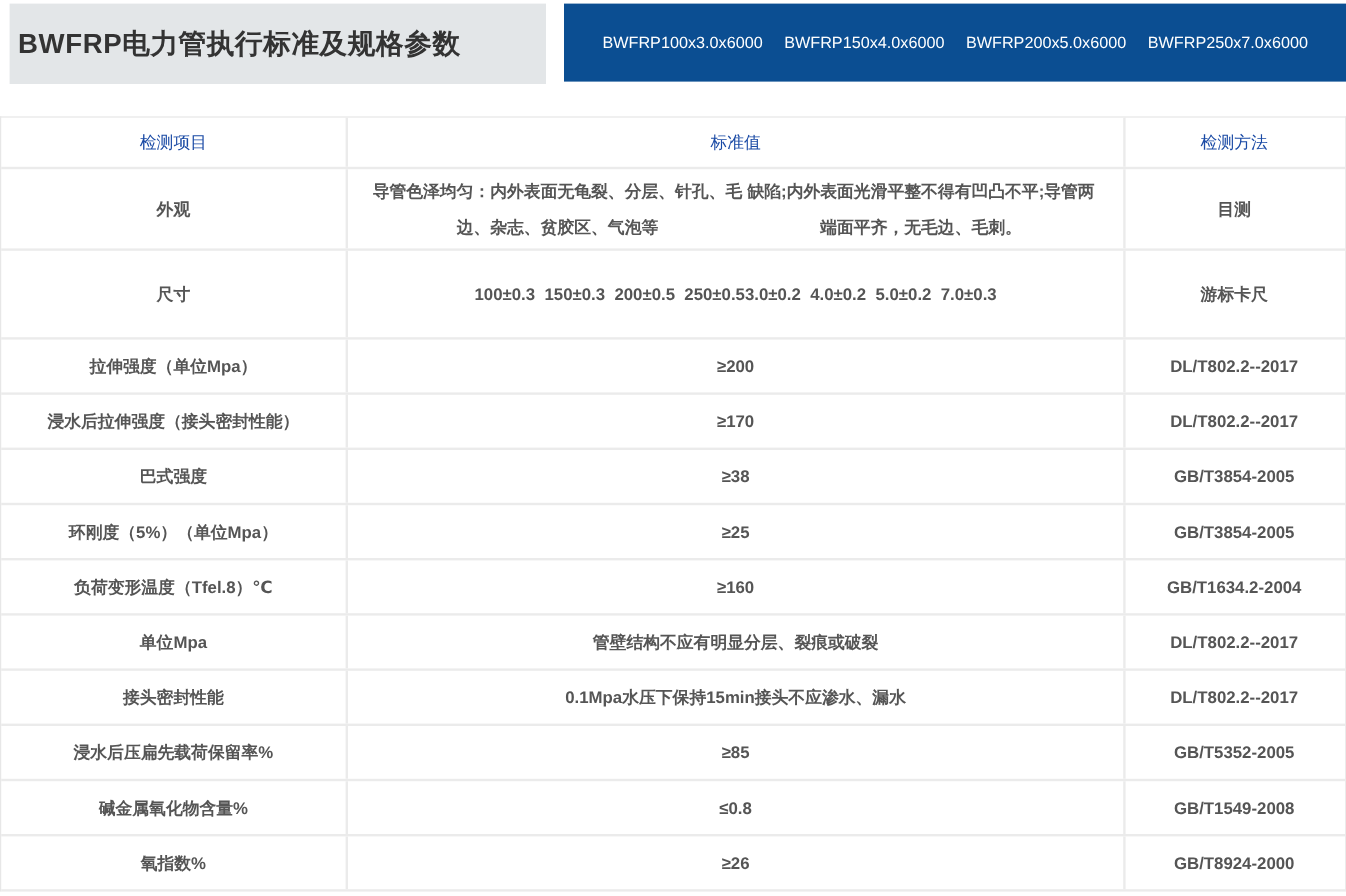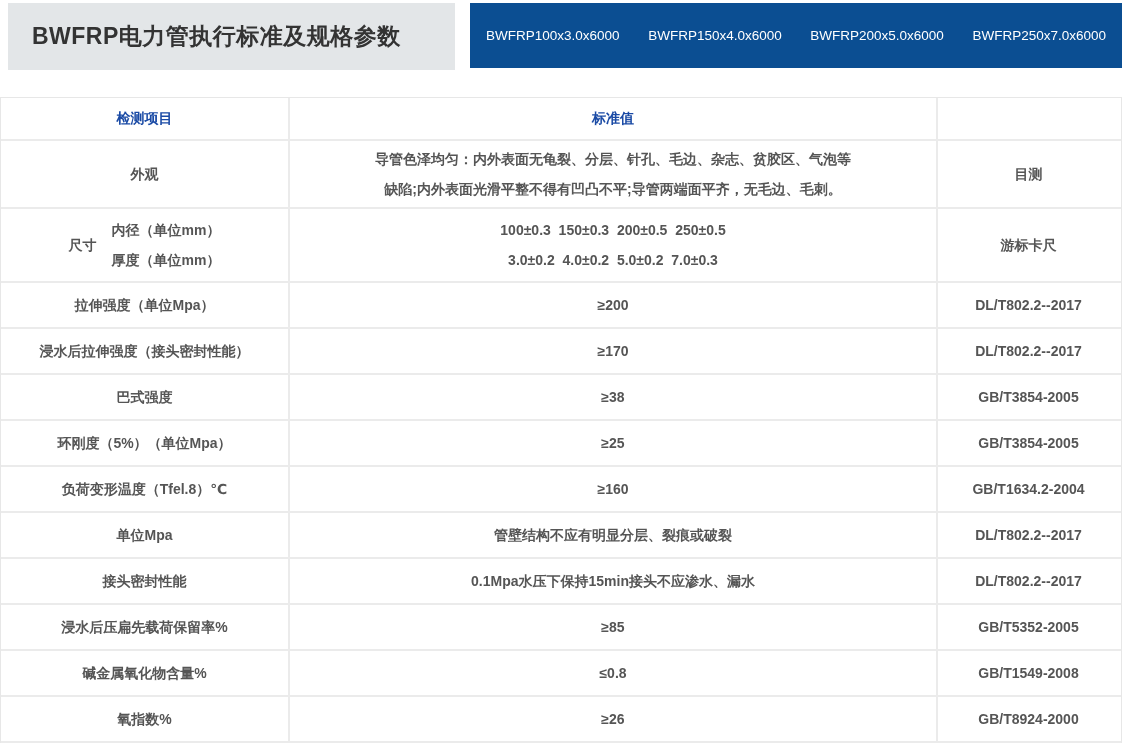--- a/index.html
+++ b/index.html
@@ -3,48 +3,48 @@
 <meta charset="utf-8">
 <style>
   * { margin:0; padding:0; box-sizing:border-box; }
   html,body { width:1122px; background:#ffffff; font-family:"Liberation Sans","DejaVu Sans",sans-serif; }
   body { width:1122px; height:747px; position:relative; overflow:hidden; }
 
   
   .topbar { position:absolute; top:3px; left:0; width:1122px; height:67px; display:flex; align-items:flex-start; }
   .title-box {
     margin-left:8px; width:447px; height:67px; background:#e3e6e8;
-    display:flex; align-items:center; padding-left:24px;
+    display:flex; align-items:center; padding-left:7px;
   }
   .title-box .title { font-size:23px; font-weight:bold; color:#333333; letter-spacing:0.5px; }
   .product-bar {
     margin-left:15px; width:652px; height:65px; background:#0b4e92;
-    display:flex; align-items:center; justify-content:space-between; padding:0 16px;
+    display:flex; align-items:center; justify-content:space-between; padding:0 32px;
   }
   .product-bar .product { color:#ffffff; font-size:13.5px; font-weight:normal; white-space:nowrap; cursor:pointer; }
 
   
   .spec-table {
     position:absolute; top:97px; left:0; width:1122px;
     border:1px solid #e7e7e7; border-bottom:none;
   }
   .tr { display:flex; width:100%; border-bottom:2px solid #ebebeb; }
   .td {
     display:flex; align-items:center; justify-content:center; text-align:center;
     font-size:14px; font-weight:bold; color:#555555; line-height:1.6;
   }
   .c1 { width:289px; border-right:2px solid #ebebeb; }
   .c2 { width:648px; border-right:2px solid #ebebeb; padding:0 20px; }
   .c3 { width:181px; }
   .h-header { height:43px; }
-  .h-header .td { color:#1a4aa5; font-weight:bold; }
+  .h-header .td { color:#1a4aa5; font-weight:normal; }
   .row-appearance { height:68px; }
   .row-size { height:74px; }
   .row-simple { height:46px; }
-  .multiline { flex-direction:column; justify-content:center; }
+  .multiline { flex-direction:row; justify-content:center; }
   .multiline div { line-height:30px; white-space:pre-wrap; }
   .size-group { display:flex; align-items:center; gap:15px; }
   .size-sub { text-align:left; }
   .size-sub div { line-height:30px; }
 </style>
 </head>
 <body>
 
 <div class="topbar">
   <div class="title-box">
@@ -56,39 +56,36 @@
     <span class="product">BWFRP200x5.0x6000</span>
     <span class="product">BWFRP250x7.0x6000</span>
   </div>
 </div>
 
 <div class="spec-table">
 
   <div class="tr h-header">
     <div class="td c1">检测项目</div>
     <div class="td c2">标准值</div>
+    <div class="td c3">检测方法</div>
   </div>
 
   <div class="tr row-appearance">
     <div class="td c1">外观</div>
     <div class="td c2 multiline">
       <div>导管色泽均匀：内外表面无龟裂、分层、针孔、毛边、杂志、贫胶区、气泡等</div>
       <div>缺陷;内外表面光滑平整不得有凹凸不平;导管两端面平齐，无毛边、毛刺。</div>
     </div>
     <div class="td c3">目测</div>
   </div>
 
   <div class="tr row-size">
     <div class="td c1">
       <div class="size-group">
         <span>尺寸</span>
-        <div class="size-sub">
-          <div>内径（单位mm）</div>
-          <div>厚度（单位mm）</div>
-        </div>
       </div>
     </div>
     <div class="td c2 multiline">
       <div>100±0.3  150±0.3  200±0.5  250±0.5</div>
       <div>3.0±0.2  4.0±0.2  5.0±0.2  7.0±0.3</div>
     </div>
     <div class="td c3">游标卡尺</div>
   </div>
 
   <div class="tr row-simple">

